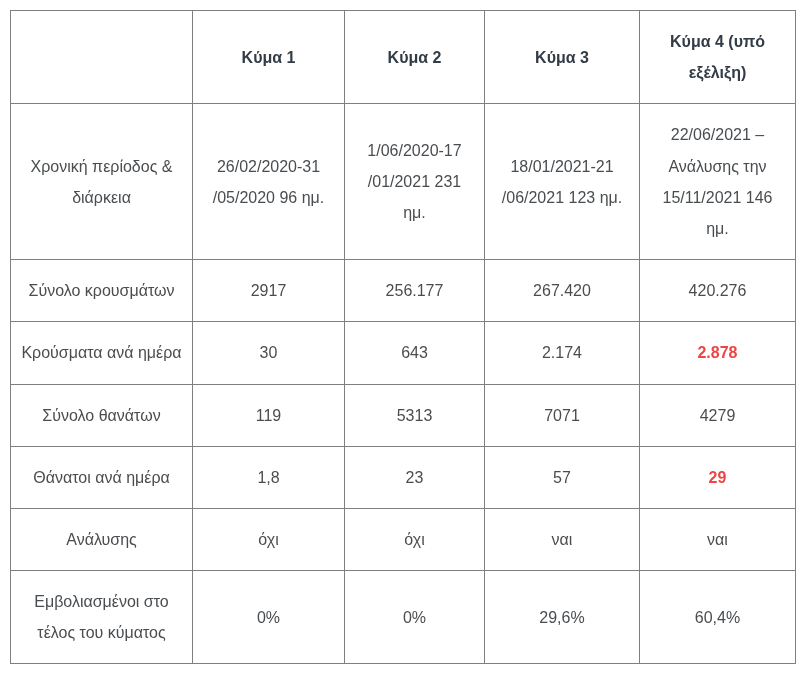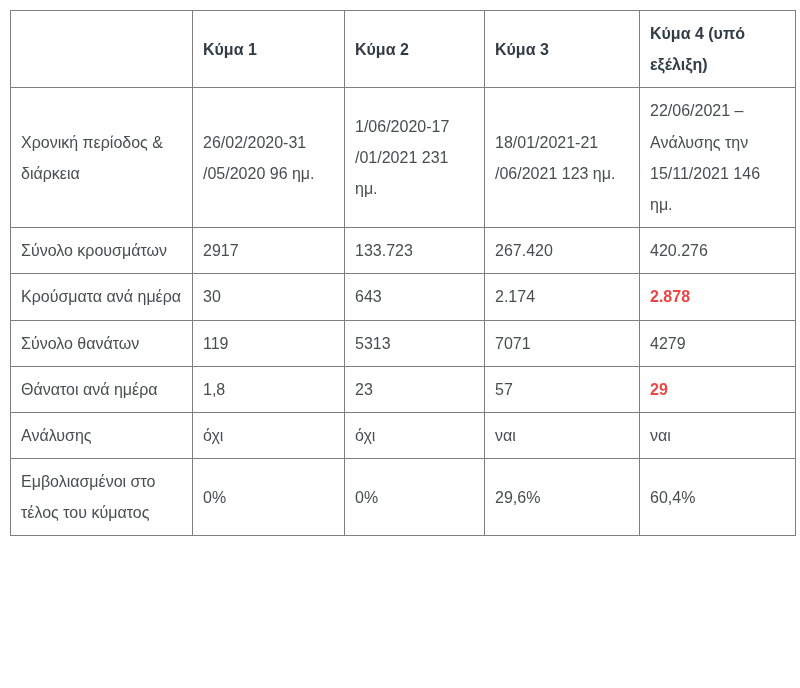--- a/index.html
+++ b/index.html
@@ -19,22 +19,22 @@
     border-collapse: collapse;
     table-layout: fixed;
     width: 785px;
     font-size: 16px;
     line-height: 1.95;
     color: #4a4d50;
   }
   table.waves th,
   table.waves td {
     border: 1px solid #7f7f7f;
-    padding: 7px 10px;
-    text-align: left;
+    padding: 15px 10px;
+    text-align: center;
     vertical-align: middle;
     overflow-wrap: break-word;
     font-weight: normal;
   }
   table.waves th {
     font-weight: bold;
     color: #323c46;
   }
   table.waves td.bold {
     font-weight: bold;
@@ -71,21 +71,21 @@
       <tr>
         <td>Χρονική περίοδος &amp; διάρκεια</td>
         <td>26/02/2020-31 /05/2020 96 ημ.</td>
         <td>1/06/2020-17 /01/2021 231 ημ.</td>
         <td>18/01/2021-21 /06/2021 123 ημ.</td>
         <td>22/06/2021 – Ανάλυσης την 15/11/2021 146 ημ.</td>
       </tr>
       <tr>
         <td>Σύνολο κρουσμάτων</td>
         <td>2917</td>
-        <td>133.723</td>
+        <td>256.177</td>
         <td>267.420</td>
         <td>420.276</td>
       </tr>
       <tr>
         <td>Κρούσματα ανά ημέρα</td>
         <td>30</td>
         <td>643</td>
         <td>2.174</td>
         <td class="bold">2.878</td>
       </tr>

